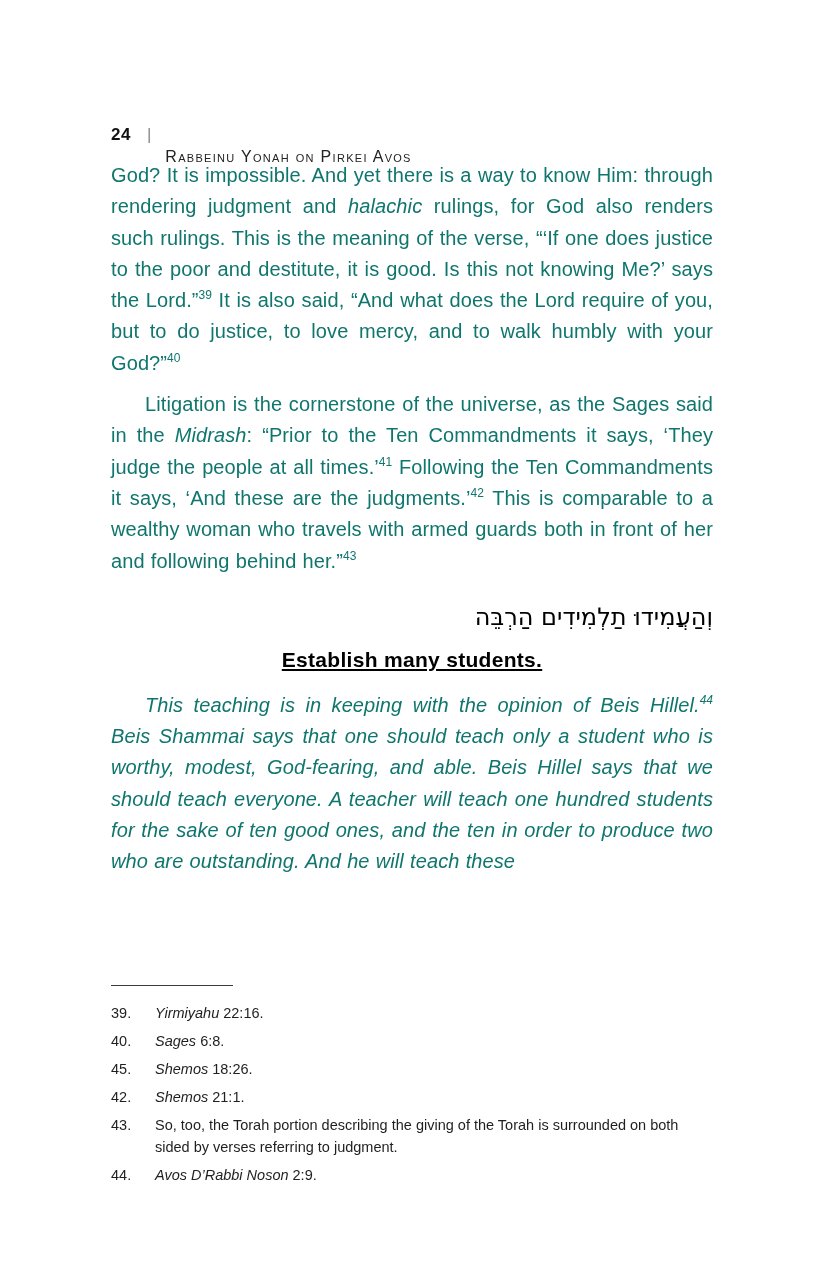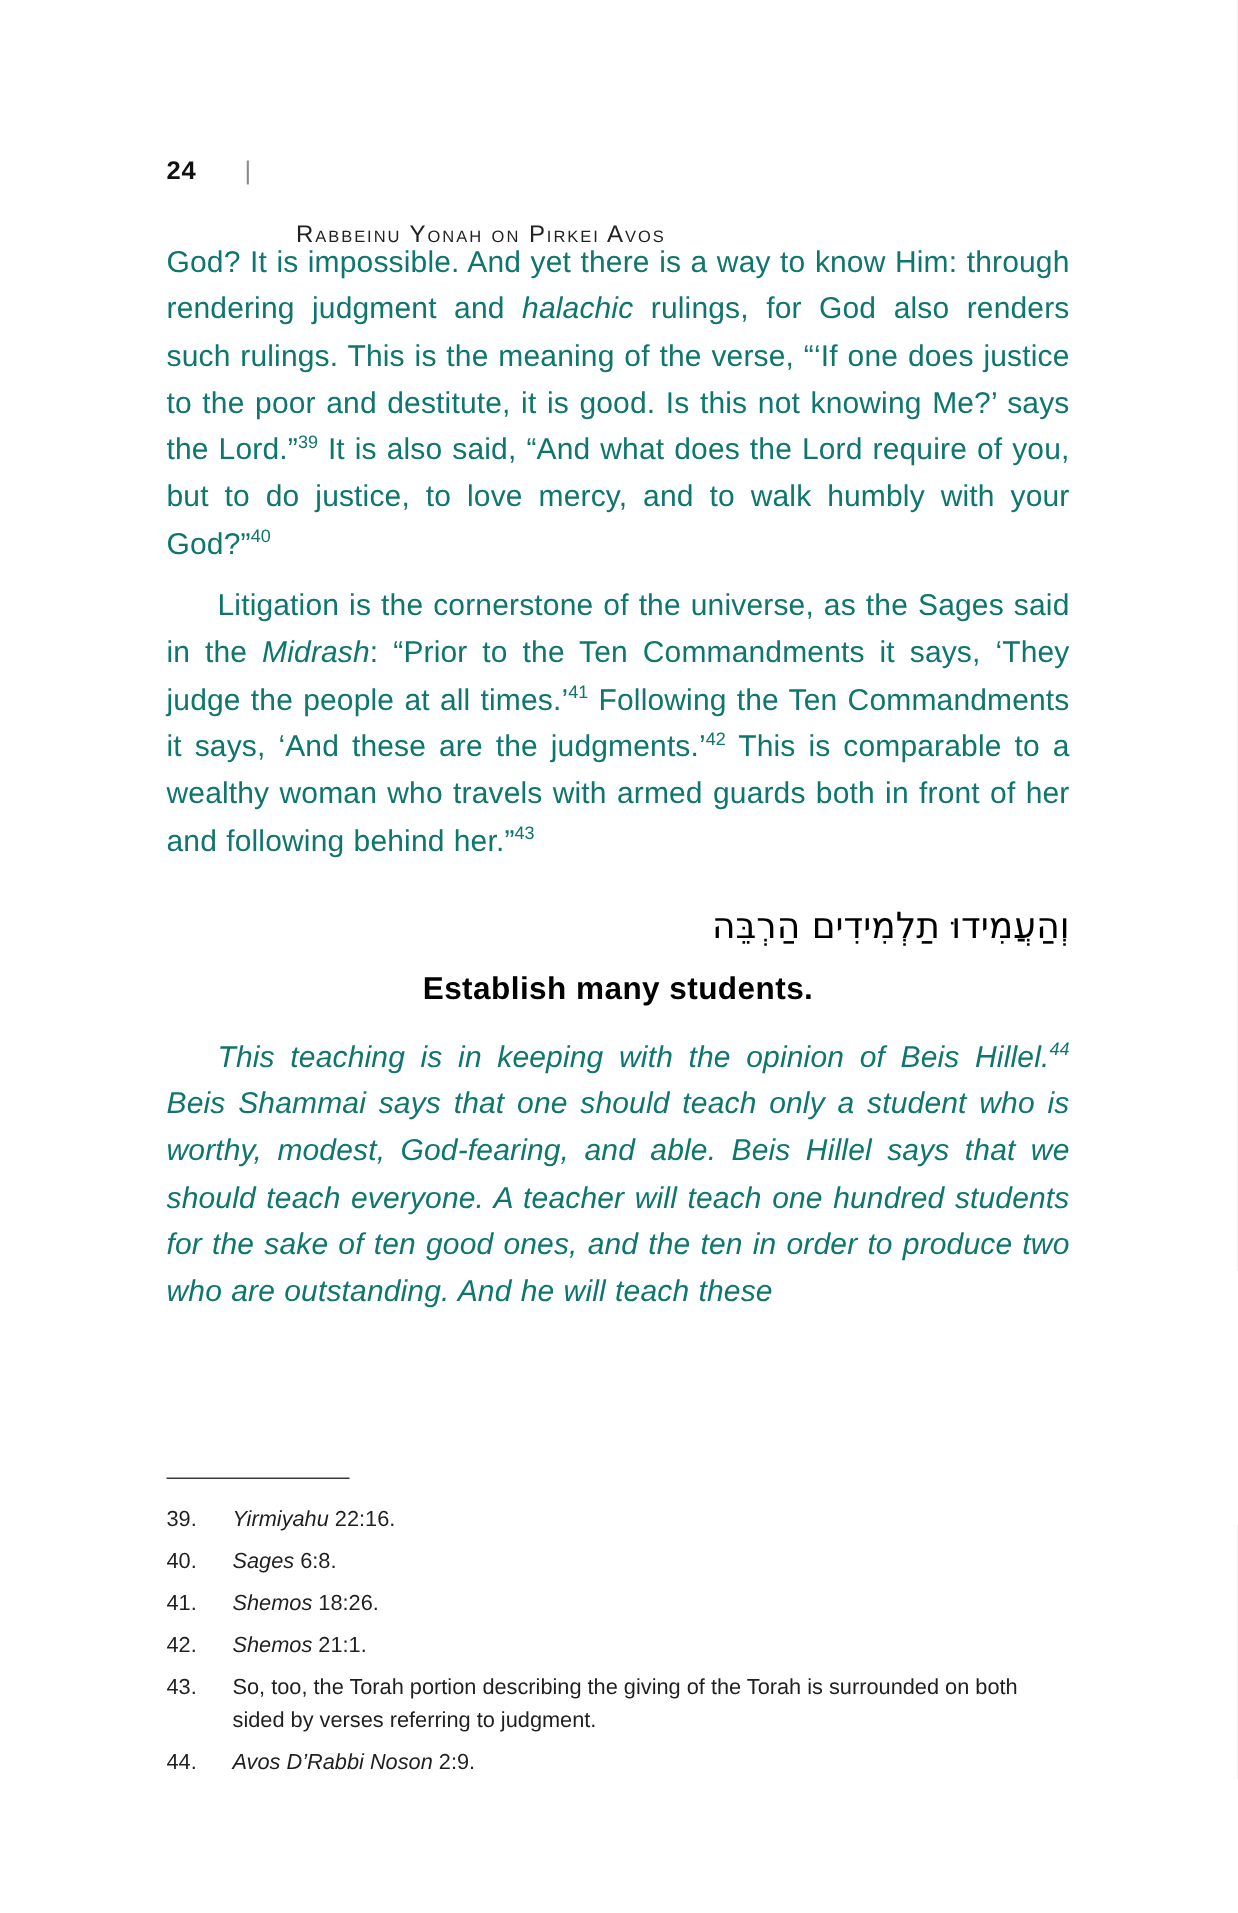--- a/index.html
+++ b/index.html
@@ -14,22 +14,22 @@
     color: #1b1b1b;
     overflow: hidden;
   }
   
   .running-header {
     position: absolute;
     top: 104px;
     left: 111px;
     right: 112px;
     display: flex;
-    align-items: flex-start;
-    gap: 16px;
+    align-items: center;
+    gap: 0;
   }
   .page-number {
     font-size: 17px;
     font-weight: bold;
     letter-spacing: 0.5px;
     color: #111111;
   }
   .header-sep {
     color: #8a8a8a;
     font-weight: 300;
@@ -77,20 +77,21 @@
     color: #000000;
   }
   .english-heading {
     margin-top: 14px;
     text-align: center;
     font-size: 21px;
     font-weight: bold;
     line-height: 26px;
     letter-spacing: 0.3px;
     color: #000000;
+    text-decoration: underline;
   }
   .english-heading + .body-para { margin-top: 17px; font-style: italic; }
   
   .footnotes {
     position: absolute;
     top: 985px;
     left: 111px;
     width: 602px;
   }
   .fn-divider {
@@ -137,21 +138,21 @@
 
     <div class="footnote">
       <span class="fn-num">39.</span>
       <span class="fn-text"><span class="seg-italic">Yirmiyahu</span><span> 22:16.</span></span>
     </div>
     <div class="footnote">
       <span class="fn-num">40.</span>
       <span class="fn-text"><span class="seg-italic">Sages</span><span> 6:8.</span></span>
     </div>
     <div class="footnote">
-      <span class="fn-num">41.</span>
+      <span class="fn-num">45.</span>
       <span class="fn-text"><span class="seg-italic">Shemos</span><span> 18:26.</span></span>
     </div>
     <div class="footnote">
       <span class="fn-num">42.</span>
       <span class="fn-text"><span class="seg-italic">Shemos</span><span> 21:1.</span></span>
     </div>
     <div class="footnote">
       <span class="fn-num">43.</span>
       <span class="fn-text"><span>So, too, the Torah portion describing the giving of the Torah is surrounded on both sided by verses referring to judgment.</span></span>
     </div>

